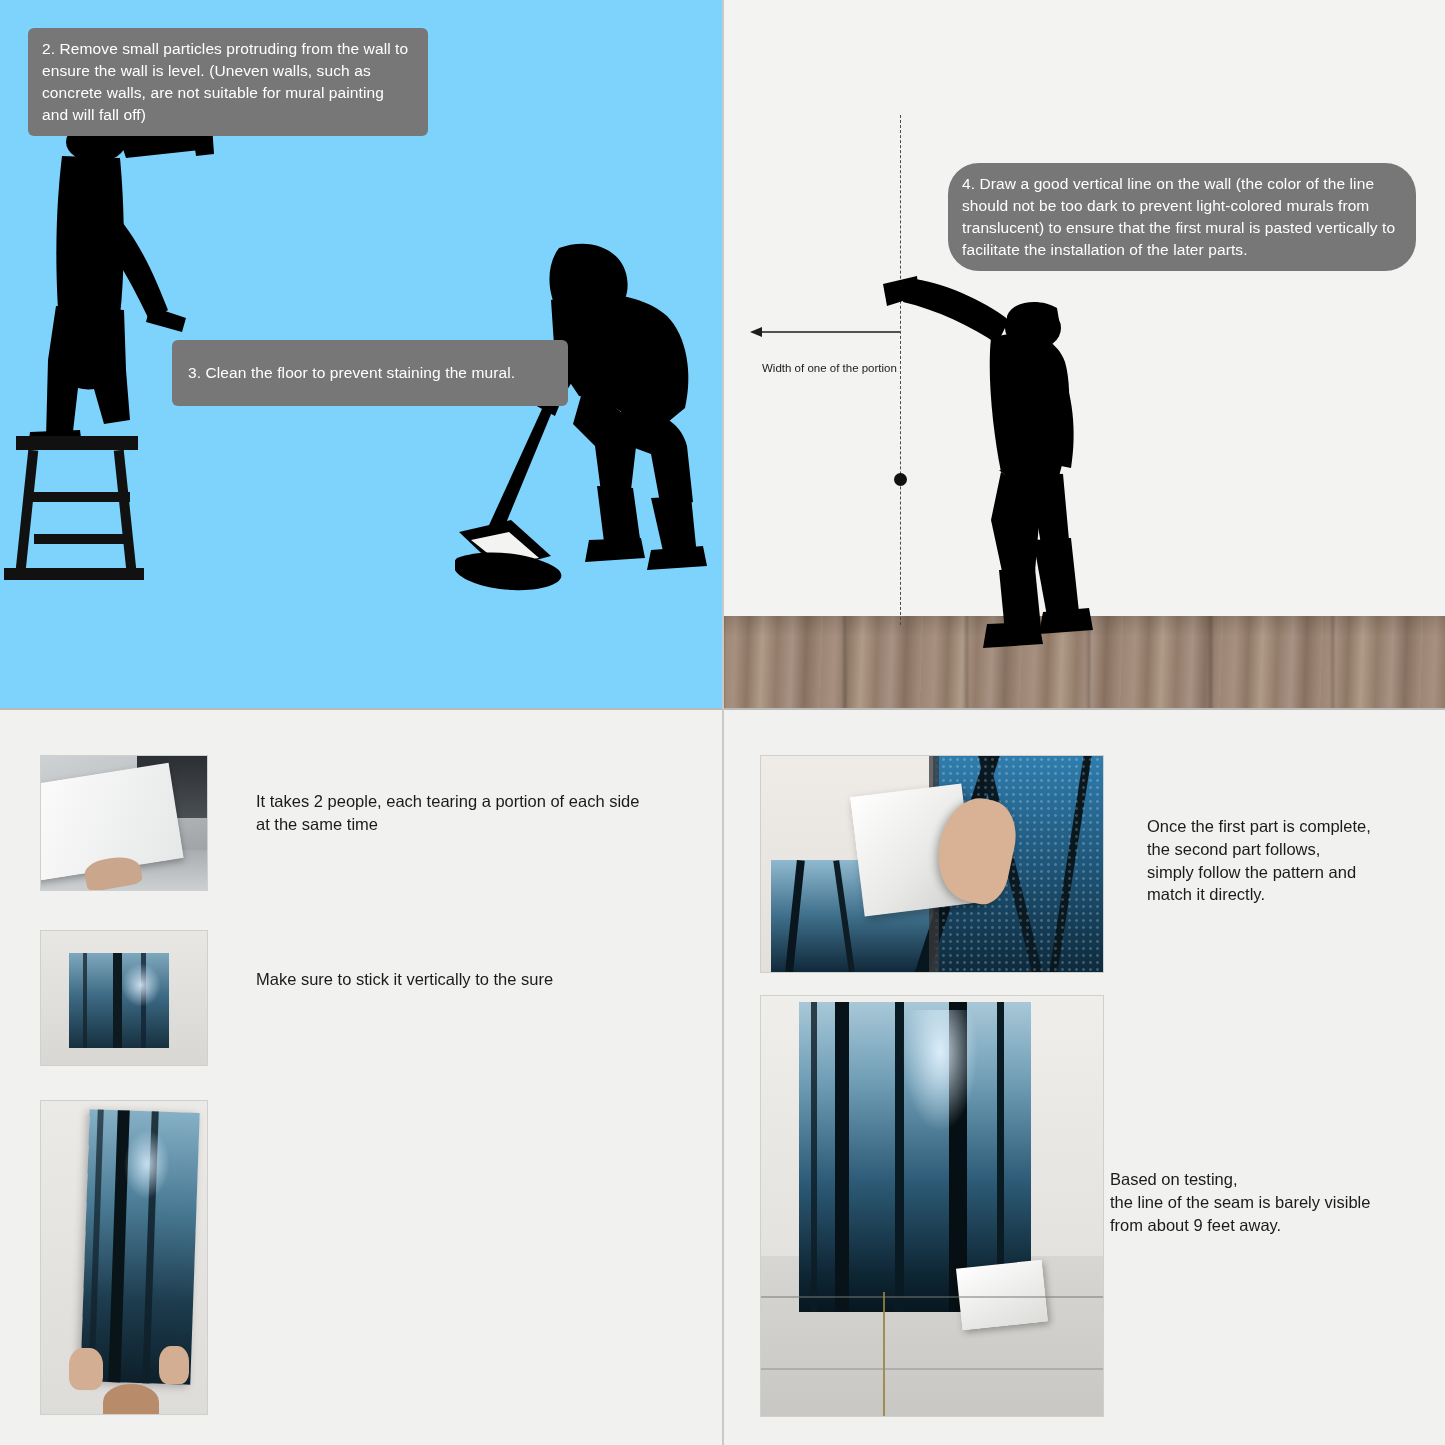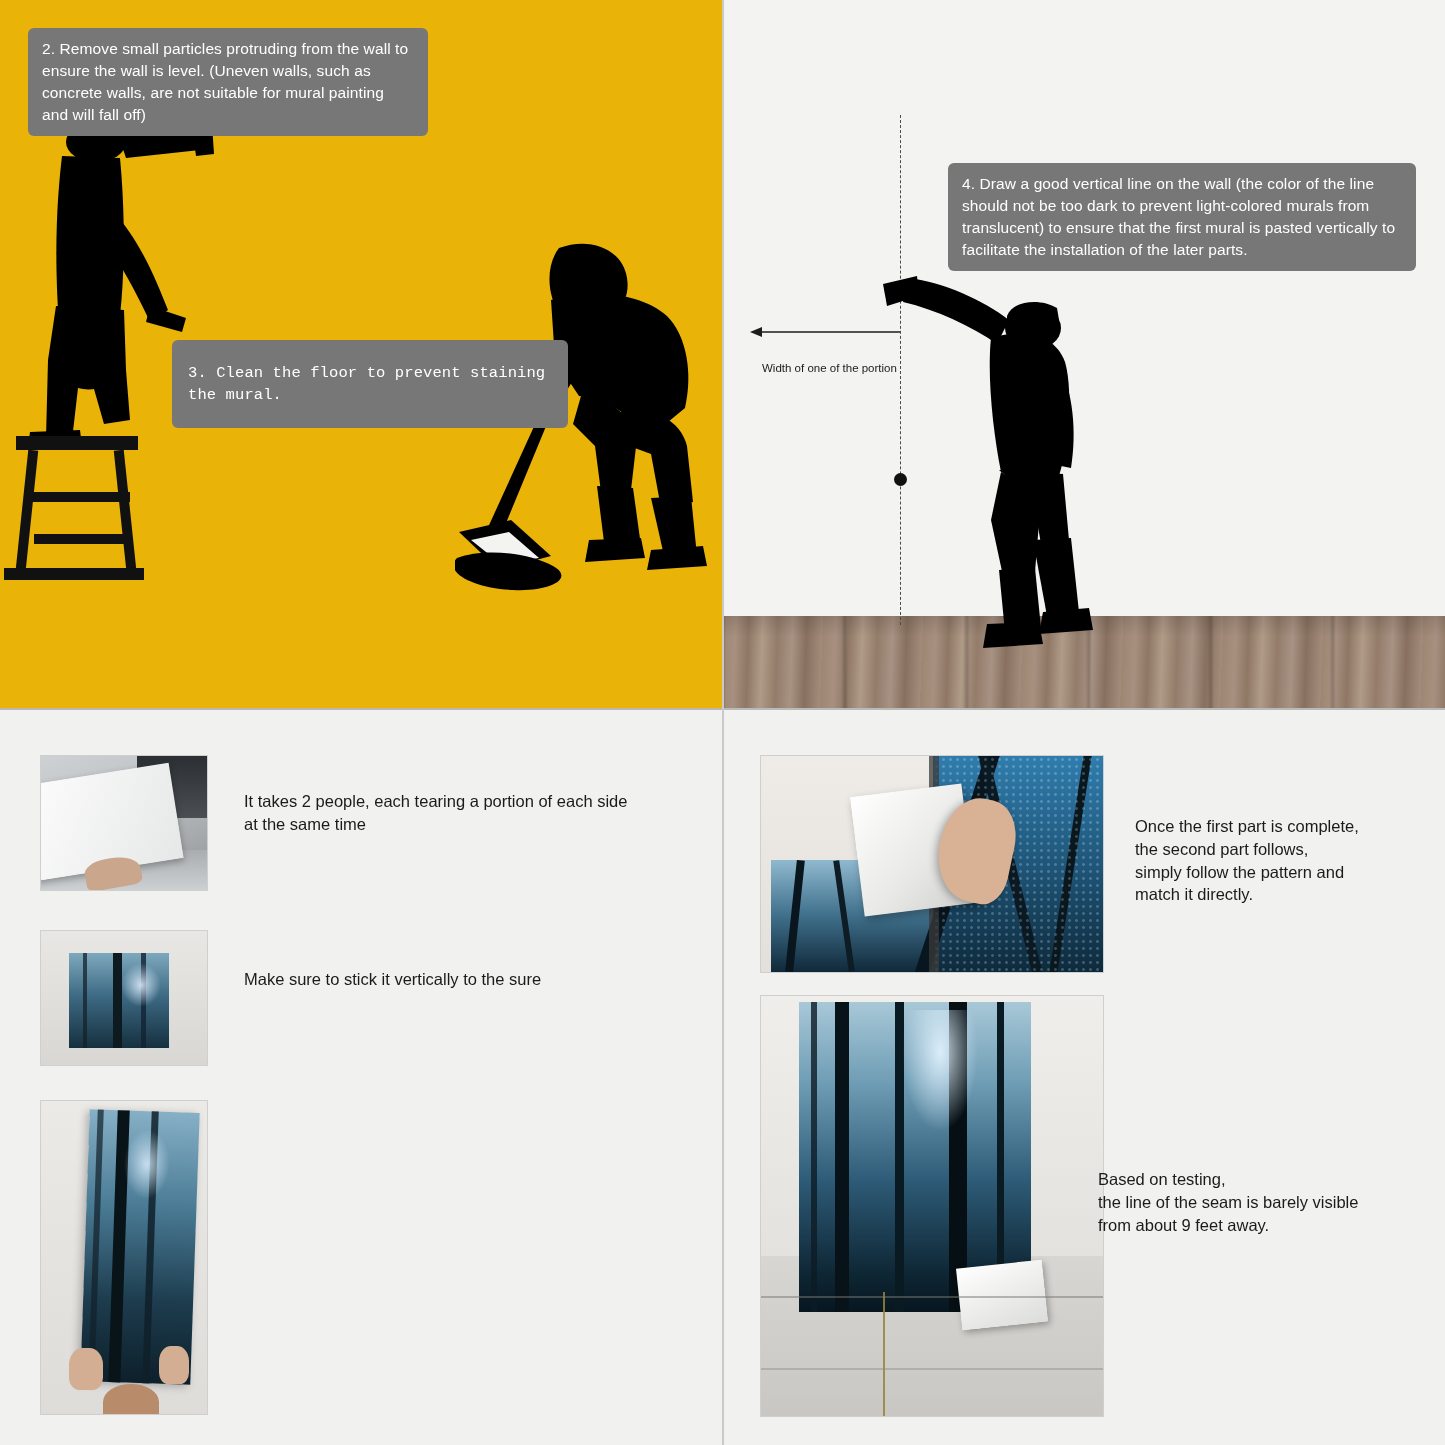--- a/index.html
+++ b/index.html
@@ -17,21 +17,21 @@
     background: #f2f2f0;
     overflow: hidden;
   }
 
   
   .quad {
     position: absolute;
     box-sizing: border-box;
     overflow: hidden;
   }
-  #q-tl { left: 0; top: 0; width: 723px; height: 710px; background: #eab308; }
+  #q-tl { left: 0; top: 0; width: 723px; height: 710px; background: #7dd3fc; }
   #q-tr { left: 723px; top: 0; width: 722px; height: 710px; background: #f3f3f1; }
   #q-bl { left: 0; top: 710px; width: 723px; height: 735px; background: #f1f1ef; }
   #q-br { left: 723px; top: 710px; width: 722px; height: 878px; background: #f1f1ef; }
 
   .divider-h {
     position: absolute;
     left: 0; top: 708px;
     width: 1445px; height: 2px;
     background: #b9b9b7;
   }
@@ -54,21 +54,21 @@
     background: #777777;
     color: #ffffff;
     border-radius: 6px;
     box-sizing: border-box;
     padding: 10px 14px;
     font-size: 15.5px;
     line-height: 1.42;
     letter-spacing: 0.1px;
   }
   #callout2 { left: 28px; top: 28px; width: 400px; }
-  #callout3 { left: 172px; top: 340px; width: 396px; padding: 22px 16px; font-family: Liberation Mono, monospace; }
+  #callout3 { left: 172px; top: 340px; width: 396px; padding: 22px 16px; }
   #callout4 { left: 948px; top: 163px; width: 468px; }
 
   
   .silhouette { position: absolute; }
 
   
   #floor-strip {
     position: absolute;
     left: 723px; top: 616px;
     width: 722px; height: 94px;
@@ -118,20 +118,21 @@
     border: 1px solid #cfcfcd;
     overflow: hidden;
     background: #dcdcda;
   }
   .cap {
     position: absolute;
     font-size: 16.5px;
     line-height: 1.38;
     color: #1b1b1b;
     white-space: pre-line;
+    margin-left: 12px;
   }
 
   
   #ph1 { left: 40px; top: 755px; width: 168px; height: 136px; }
   #ph1 .bg { position:absolute; inset:0; background: linear-gradient(160deg,#cfd2d4 0%,#b9bdbf 45%,#8f9395 100%); }
   #ph1 .sheet { position:absolute; left:-14px; top:18px; width:150px; height:96px; background: linear-gradient(120deg,#fdfdfd,#e6e7e7); transform: rotate(-9deg); box-shadow: 0 3px 7px rgba(0,0,0,0.28);}
   #ph1 .dark { position:absolute; left:96px; top:0; width:72px; height:62px; background: linear-gradient(180deg,#2b2f33,#4a4f53); }
   #ph1 .floor { position:absolute; left:0; bottom:0; width:100%; height:40px; background: linear-gradient(180deg,#a9adb0,#cdd0d2); }
   #ph1 .hand { position:absolute; left:44px; bottom:2px; width:56px; height:30px; border-radius: 40% 50% 20% 20%; background:#caa68c; transform: rotate(-10deg); }
 
@@ -282,21 +283,21 @@
         <path d="M126 198 L190 202 L196 268 L168 272 L160 226 Z"></path>
         <path d="M128 200 L168 226 L162 300 L130 304 L118 248 Z"></path>
         <path d="M160 268 L198 266 L206 340 L174 344 Z"></path>
         <path d="M126 298 L162 296 L168 356 L132 360 Z"></path>
 
         <path d="M170 340 L216 336 L220 358 L166 362 Z"></path>
         <path d="M114 352 L166 350 L170 372 L110 376 Z"></path>
       </g>
     </svg>
 
-    <div class="callout" id="callout4" style="left:225px;">4. Draw a good vertical line on the wall (the color of the line should not be too dark to prevent light-colored murals from translucent) to ensure that the first mural is pasted vertically to facilitate the installation of the later parts.</div>
+    <div class="callout" id="callout4" style="left:225px;border-radius:31px;">4. Draw a good vertical line on the wall (the color of the line should not be too dark to prevent light-colored murals from translucent) to ensure that the first mural is pasted vertically to facilitate the installation of the later parts.</div>
   </div>
 
   <div class="quad" id="q-bl">
 
     <div class="photo" id="ph1" style="left:40px; top:45px;">
       <div class="bg"></div>
         <div class="dark"></div>
         <div class="floor"></div>
       <div class="sheet"></div>
         <div class="hand"></div>

